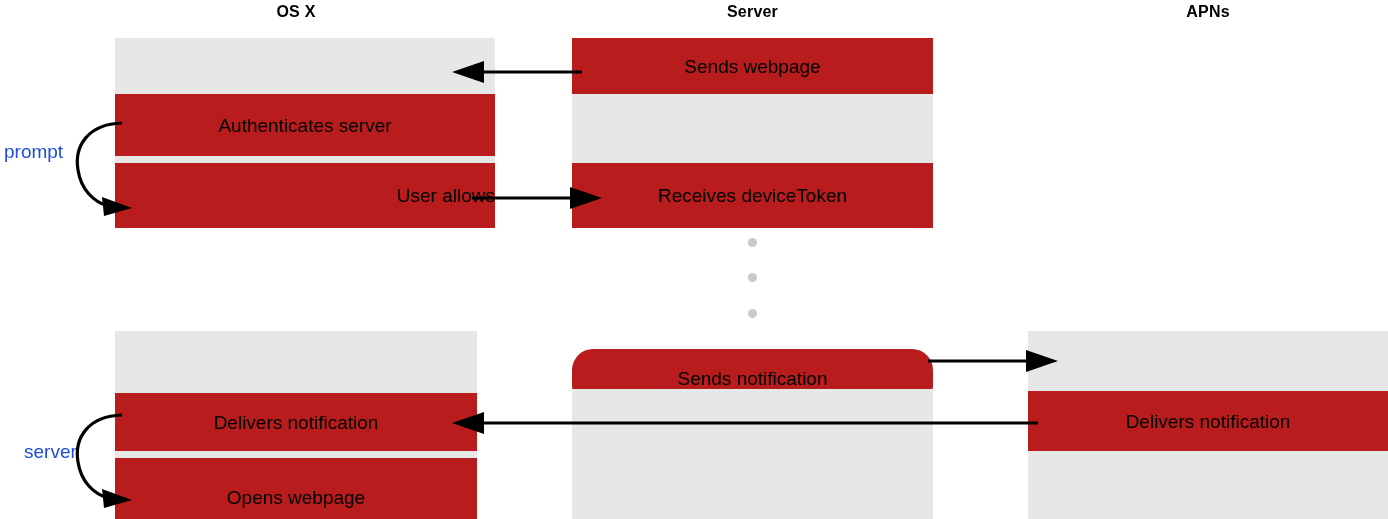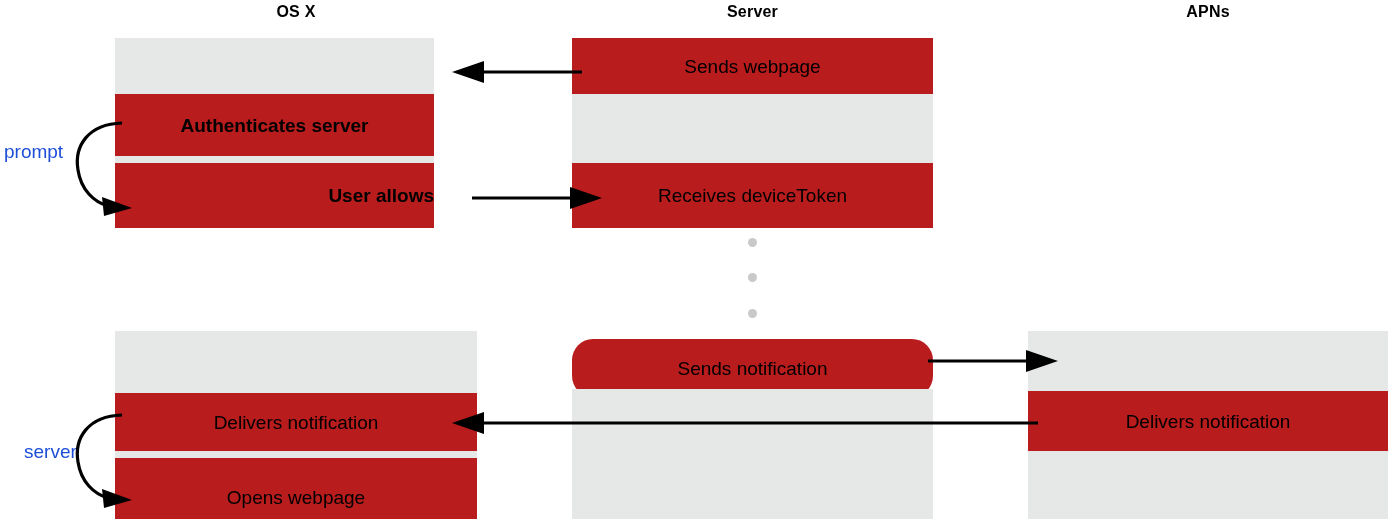--- a/index.html
+++ b/index.html
@@ -96,21 +96,21 @@
 </style>
 </head>
 <body>
 
 <div id="canvas">
 
   <div class="col-header" id="hdr-osx">OS X</div>
   <div class="col-header" id="hdr-server">Server</div>
   <div class="col-header" id="hdr-apns">APNs</div>
 
-  <div class="lane" style="left:115px; top:38px; width:319px; height:190px;font-weight:bold;">
+  <div class="lane" style="left:115px; top:38px; width:380px; height:190px;">
     <div class="band gray" style="top:0px; height:56px;">
       <span class="band-label"></span>
     </div>
     <div class="band blue" style="top:56px; height:62px;">
       <span class="band-label">Authenticates server</span>
     </div>
     <div class="band gray" style="top:118px; height:7px;"></div>
     <div class="band blue" style="top:125px; height:65px;justify-content:flex-end;">
       <span class="band-label">User allows</span>
     </div>
@@ -155,21 +155,21 @@
     <div class="band blue" style="top:62px; height:58px;">
       <span class="band-label">Delivers notification</span>
     </div>
     <div class="band gray" style="top:120px; height:7px;"></div>
     <div class="band blue" style="top:127px; height:78px;">
       <span class="band-label">Opens webpage</span>
     </div>
   </div>
 
   <div class="lane" style="left:572px; top:331px; width:361px; height:188px;">
-    <div class="band blue" style="top:8px; height:58px;border-radius:21px;">
+    <div class="band blue" style="top:18px; height:58px;border-radius:21px;">
       <span class="band-label">Sends notification</span>
     </div>
     <div class="band gray" style="top:58px; height:130px;">
       <span class="band-label"></span>
     </div>
   </div>
 
   <div class="lane" style="left:1028px; top:331px; width:360px; height:188px;">
     <div class="band gray" style="top:0px; height:60px;">
       <span class="band-label"></span>

